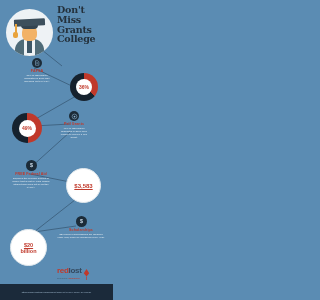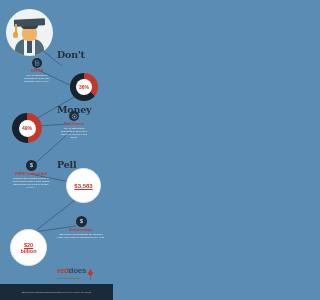--- a/index.html
+++ b/index.html
@@ -42,21 +42,21 @@
   
   .headline{
     left:57px;top:5px;width:54px;
     color:#24313c;
     font-weight:bold;
     font-size:9.5px;
     line-height:9.8px;
     letter-spacing:-0.2px;
     font-family:"DejaVu Serif", serif;
   }
-  .headline div{white-space:nowrap;margin-top:45px;}
+  .headline div{white-space:nowrap;}
 
   
   .badge{
     border-radius:50%;
     background:#1c2b38;
     display:flex;align-items:center;justify-content:center;
     color:#7fa9c9;
   }
   .badge svg{display:block;}
 
@@ -136,22 +136,23 @@
       <div class="av-head"></div>
       <div class="av-cap2"></div>
       <div class="av-cap"></div>
       <div class="av-tassel"></div>
       <div class="av-tasselb"></div>
     </div>
   </div>
 
   <div class="node headline">
     <div>Don't</div>
-    <div>Money</div>
-    <div>Pell</div>
+    <div>Miss</div>
+    <div>Grants</div>
+    <div>College</div>
   </div>
 
   <div class="node" style="left:22px;top:58px;width:30px;">
     <div class="badge" style="width:10px;height:10px;margin:0 auto;">
       <svg width="6" height="6" viewBox="0 0 16 16">
           <path d="M4 2h6l3 3v9H4z" fill="none" stroke="#8fb6d4" stroke-width="1.4"></path>
           <path d="M6 7h5M6 9.5h5" stroke="#8fb6d4" stroke-width="1.1"></path>
         </svg>
     </div>
     <div class="sec-title" style="margin-top:1px;">FAFSA</div>
@@ -210,21 +211,21 @@
   </div>
 
   <div class="node bubble" style="left:10px;top:229px;width:35px;height:35px;flex-direction:column;">
     <span style="font-size:5.5px;text-decoration:underline;">$20</span>
     <span style="font-size:5.5px;">billion</span>
   </div>
 
   <div class="node logo">
     <div class="logo-row">
       <span class="logo-red">red</span>
-      <span class="logo-red" style="color:#34495e;">does</span>
+      <span class="logo-red" style="color:#34495e;">lost</span>
       <span class="logo-kite">
         <svg width="7" height="11" viewBox="0 0 10 16">
           <path d="M5 0 L9 6 L5 11 L1 6 Z" fill="#c0392b"></path>
           <path d="M5 11 L5 16" stroke="#c0392b" stroke-width="1"></path>
         </svg>
       </span>
     </div>
     <div class="logo-tag">
       <span>financial</span>
       <b>advisors</b>

